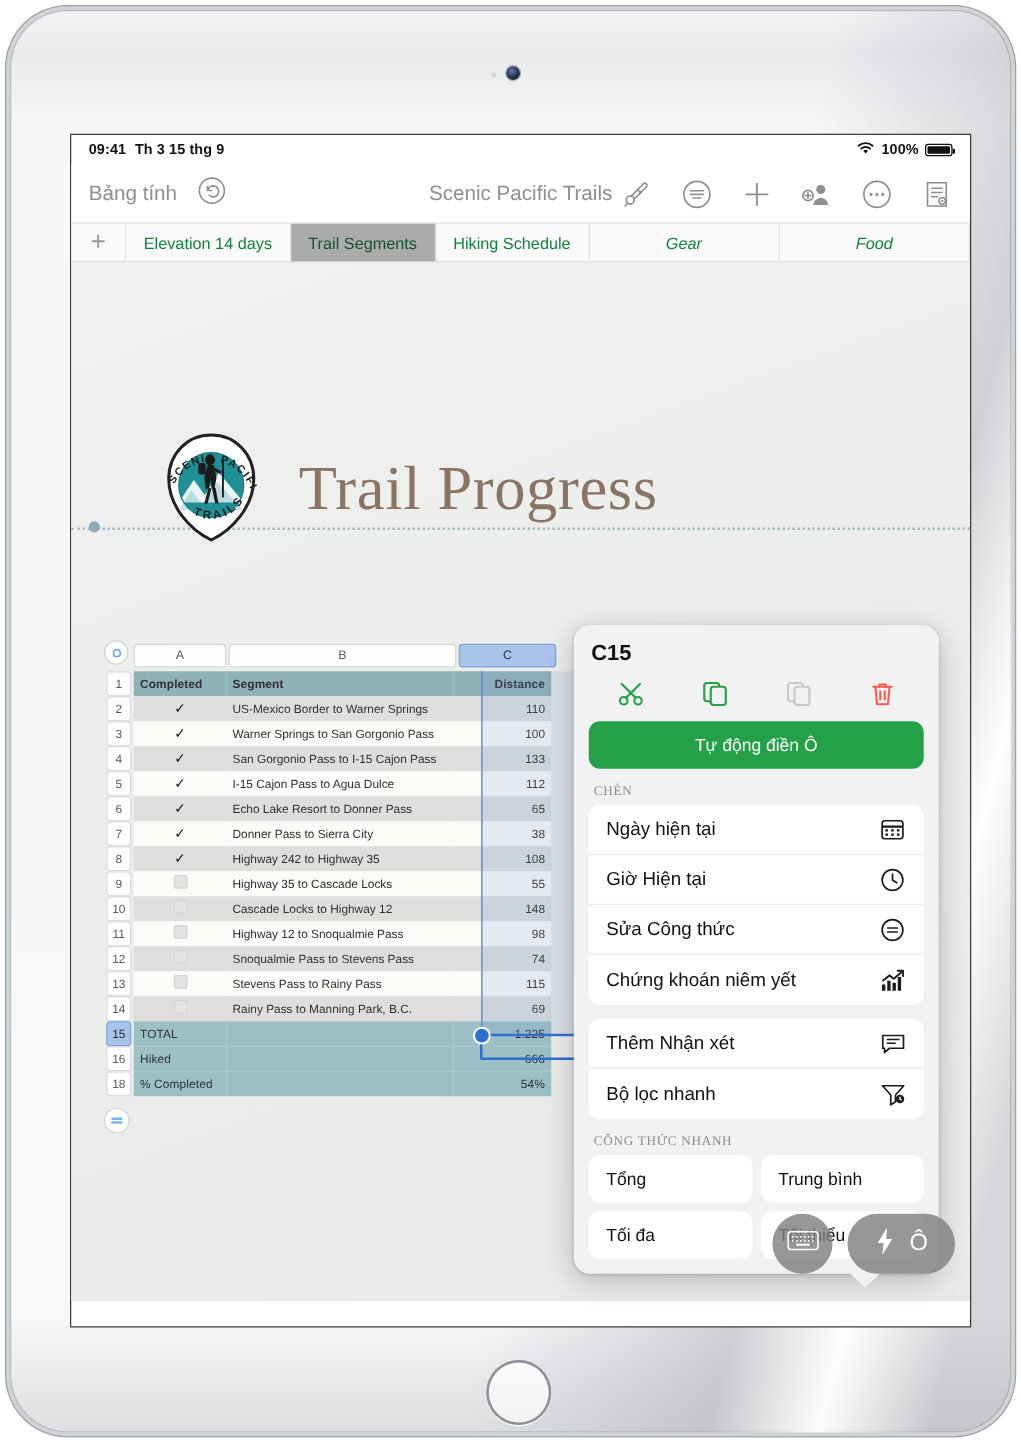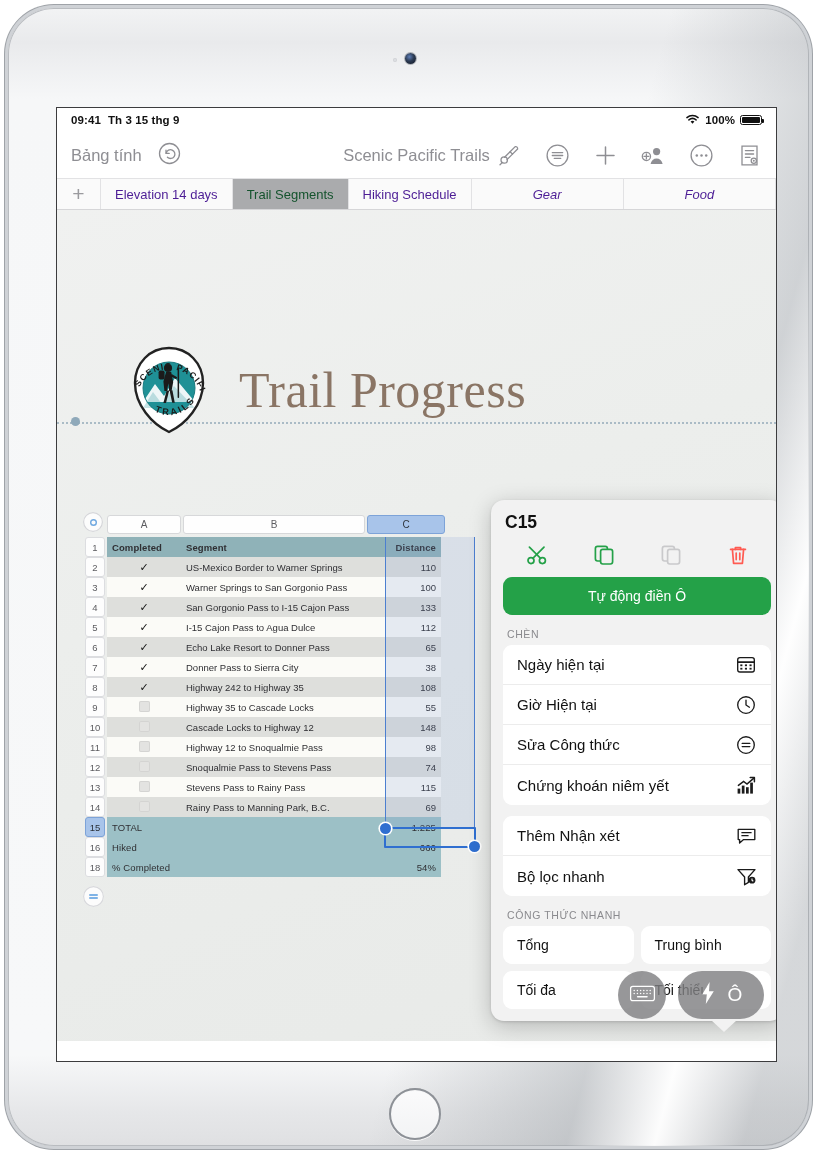--- a/index.html
+++ b/index.html
@@ -61,21 +61,21 @@
   #tb-right { margin-left:auto; display:flex; align-items:center; gap:22px; z-index:2; }
   .tb-ico { width:26px; height:26px; display:flex; align-items:center; justify-content:center; color:#8e8e93; }
   .tb-ico svg { display:block; }
 
   
   #tabbar { height:32px; display:flex; align-items:stretch; background:#fafafa;
     border-top:1px solid #e2e2e4; border-bottom:1px solid #d6d6d8; }
   #tab-add { width:44px; display:flex; align-items:center; justify-content:center;
     color:#9a9a9e; font-size:21px; font-weight:300; border-right:1px solid #e2e2e4; }
   .tab { display:flex; align-items:center; justify-content:center; padding:0 14px;
-    font-size:13px; color:#4c1d95; border-right:1px solid #e2e2e4; white-space:nowrap; }
+    font-size:13px; color:#15803d; border-right:1px solid #e2e2e4; white-space:nowrap; }
   .tab.active { background:#aaabad; color:#14532d; }
   .tab.wide { flex:1;font-style:italic; }
 
   
   #canvas { position:relative; height:831px;
     background: linear-gradient(160deg,#f0f1f0 0%,#eceeec 40%,#e8eae8 100%); }
 
   
   #guide { position:absolute; left:0; right:0; top:212px; height:0;
     border-top: 2px dotted #9fb3c0; opacity:.85; }
@@ -131,29 +131,29 @@
     background:#fcfcfc; box-shadow: inset 0 0 0 1.2px #d5d6d9; display:flex; align-items:center; justify-content:center; }
   #corner-btn i { width:7px;height:7px;border-radius:50%; box-shadow: inset 0 0 0 1.4px #6fa8e0; display:block; }
   #addrow-btn { position:absolute; left:-2px; top:371px; width:21px; height:21px; border-radius:50%;
     background:#fcfcfc; box-shadow: inset 0 0 0 1.2px #d8d9dc; display:flex; flex-direction:column;
     align-items:center; justify-content:center; gap:1.5px; }
   #addrow-btn b { width:9px; height:2px; background:#7fb3e6; display:block; border-radius:1px; }
 
   
   #popover { position:absolute; left:402px; top:290px; width:292px; border-radius:13px;
     background:#f2f2f2; box-shadow: 0 5px 22px rgba(0,0,0,.22), 0 1px 3px rgba(0,0,0,.14);
-    padding:10px 12px 12px;margin-left:32px; }
+    padding:10px 12px 12px; }
   #pop-tail { position:absolute; right:46px; bottom:-11px; width:0;height:0;
     border-left:13px solid transparent; border-right:13px solid transparent; border-top:12px solid #f2f2f2; }
   #pop-ref { font-size:17.5px; font-weight:700; color:#111; padding:2px 2px 0; }
   #pop-actions { display:flex; justify-content:space-around; align-items:center; height:40px; margin-top:2px; }
   .pa { width:30px; height:28px; display:flex; align-items:center; justify-content:center; }
   #autofill { height:38px; background:#24a148; border-radius:9px; color:#fff;
     display:flex; align-items:center; justify-content:center; font-size:14px; margin-top:2px; }
-  .sec-label { font-size:10.5px; color:#8a8a8e; letter-spacing:.6px; padding:13px 4px 5px; }
+  .sec-label { font-size:10.5px; color:#8a8a8e; letter-spacing:.6px; padding:13px 4px 5px;font-family:Liberation Serif, serif; }
   .group { background:#fff; border-radius:9px; overflow:hidden; }
   .row { height:40px; display:flex; align-items:center; padding:0 14px; font-size:15px; color:#111;
     border-bottom:1px solid #ececec; }
   .row:last-child { border-bottom:none; }
   .row .ri { margin-left:auto; width:22px; height:22px; display:flex; align-items:center; justify-content:center; color:#1b1b1b; }
   .gap { height:11px; }
   #qf { display:flex; flex-wrap:wrap; gap:7px; }
   .qf-btn { width:calc(50% - 3.5px); height:38px; background:#fff; border-radius:9px;
     display:flex; align-items:center; padding:0 14px; font-size:14px; color:#111; }
 

